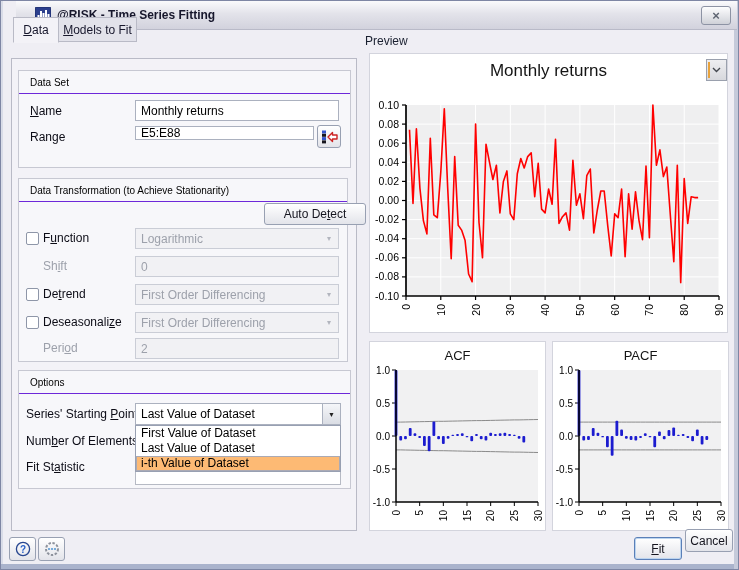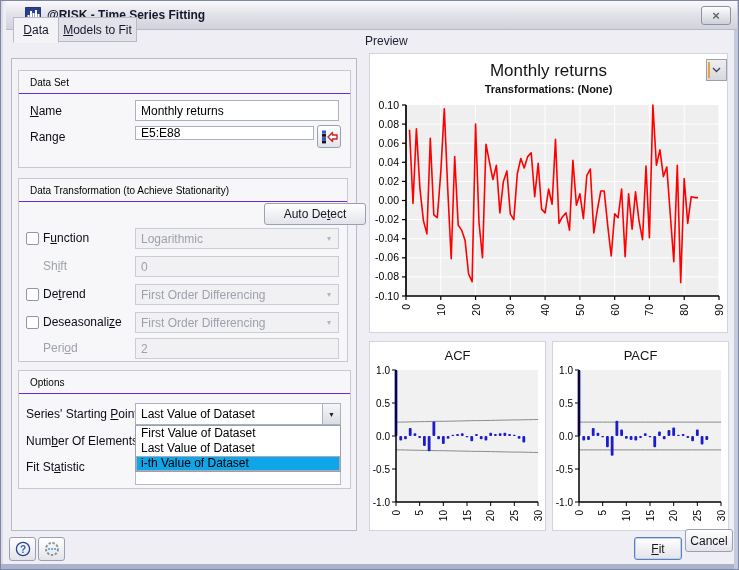--- a/index.html
+++ b/index.html
@@ -4,21 +4,21 @@
 <style>
   html,body{margin:0;padding:0;background:#c8c8cc;}
   *{box-sizing:border-box;}
   #win{
     position:relative;width:739px;height:570px;margin:0 auto;
     background:#efeef4;border:1px solid #7e86a4;
     box-shadow:inset -4px 0 0 #c5cada, inset 0 -5px 0 #aab3cc, inset 2px 0 0 #d9dce8;
     font-family:"Liberation Sans",sans-serif;overflow:hidden;
   }
   
-  .titlebar{position:absolute;left:5px;right:1px;top:0;height:29px;
+  .titlebar{position:absolute;left:15px;right:1px;top:0;height:29px;
     background:linear-gradient(#fafafc 0%,#e3e3ea 45%,#d2d2dd 100%);
     border-bottom:1px solid #b9bac8;display:flex;align-items:center;padding-left:19px;}
   .apptitle{font-size:12px;font-weight:bold;color:#17172c;margin-left:6px;}
   .closebtn{position:absolute;top:5px;right:7px;width:30px;height:19px;
     border:1px solid #8d93a4;border-radius:3px;background:linear-gradient(#fdfdfe,#cfd1d8);
     display:flex;align-items:center;justify-content:center;color:#5f6572;
     font-size:13px;font-weight:bold;line-height:1;}
   
   .tab{position:absolute;top:16px;height:25px;border:1px solid #b9bac6;
     display:flex;align-items:center;justify-content:center;font-size:12px;color:#17172c;}
@@ -43,21 +43,21 @@
   .combo-dis{background:#f1f1f4;border-color:#cacdd6;color:#9da1ab;}
   .combo-dis .arrowbtn{background:transparent;border-left:none;color:#b2b5be;font-size:8px;}
   .checkbox{position:absolute;width:13px;height:13px;background:#fff;
     border:1px solid #8e96a8;border-radius:2px;}
   .btn{position:absolute;border:1px solid #98a0b2;border-radius:3px;
     background:linear-gradient(#ffffff,#e3e4ea);font-size:12px;color:#15151f;
     display:flex;align-items:center;justify-content:center;font-family:"Liberation Sans",sans-serif;}
   .btn-focus{border-color:#5a7fb8;box-shadow:inset 0 0 0 1px #bcd4ef;}
   .listbox{position:absolute;background:#fff;border:1px solid #98a0b2;z-index:12;}
   .listitem{height:15px;line-height:15px;font-size:12px;padding-left:5px;color:#000;white-space:nowrap;}
-  .listitem-hl{background:#0ea5e9;outline:1px solid #aaaab5;outline-offset:-1px;}
+  .listitem-hl{background:#fdba74;outline:1px solid #aaaab5;outline-offset:-1px;}
   .sliver{position:absolute;background:#fff;border:1px solid #b6bac4;border-top:none;z-index:1;}
   
   .preview-lbl{position:absolute;font-size:12px;color:#1a2030;}
   .card{position:absolute;background:#fff;border:1px solid #d3d4dd;}
   .chart-title{position:absolute;left:0;width:100%;text-align:center;color:#141414;}
   .mini-dd{position:absolute;width:21px;height:22px;border:1px solid #9aa0ad;
     background:linear-gradient(#eeeef1,#d7d8dd);display:flex;align-items:center;justify-content:center;}
   .mini-dd::before{content:"";position:absolute;left:1px;top:2px;bottom:2px;width:2px;background:#e8a33d;}
   svg text{font-family:"Liberation Sans",sans-serif;}
 </style>
@@ -152,21 +152,20 @@
       <div class="listitem">First Value of Dataset</div>
       <div class="listitem">Last Value of Dataset</div>
       <div class="listitem listitem-hl">i-th Value of Dataset</div>
     </div>
   </div>
 
   <div class="preview-lbl" style="left:364px;top:33px;">Preview</div>
 
   <div class="card" style="left:368px;top:52px;width:359px;height:280px;">
     <div class="chart-title" style="top:7px;font-size:17px;">Monthly returns</div>
-    <div class="chart-title" style="top:29px;font-size:11px;font-weight:bold;">Transformations: (None)</div>
     <svg id="main-plot" style="position:absolute;left:0;top:46px;" width="357" height="230">
         <rect x="36" y="5" width="313" height="191" fill="#efeff0"></rect>
         <line x1="32" y1="5" x2="36" y2="5" stroke="#000" stroke-width="1.2"></line>
         <text x="29" y="8.5" text-anchor="end" font-size="10.5" fill="#000">0.10</text>
         <line x1="36" y1="24.100000000000005" x2="349" y2="24.100000000000005" stroke="#fff"></line>
         <line x1="32" y1="24.100000000000005" x2="36" y2="24.100000000000005" stroke="#000" stroke-width="1.2"></line>
         <text x="29" y="27.600000000000005" text-anchor="end" font-size="10.5" fill="#000">0.08</text>
         <line x1="36" y1="43.199999999999996" x2="349" y2="43.199999999999996" stroke="#fff"></line>
         <line x1="32" y1="43.199999999999996" x2="36" y2="43.199999999999996" stroke="#000" stroke-width="1.2"></line>
         <text x="29" y="46.699999999999996" text-anchor="end" font-size="10.5" fill="#000">0.06</text>

